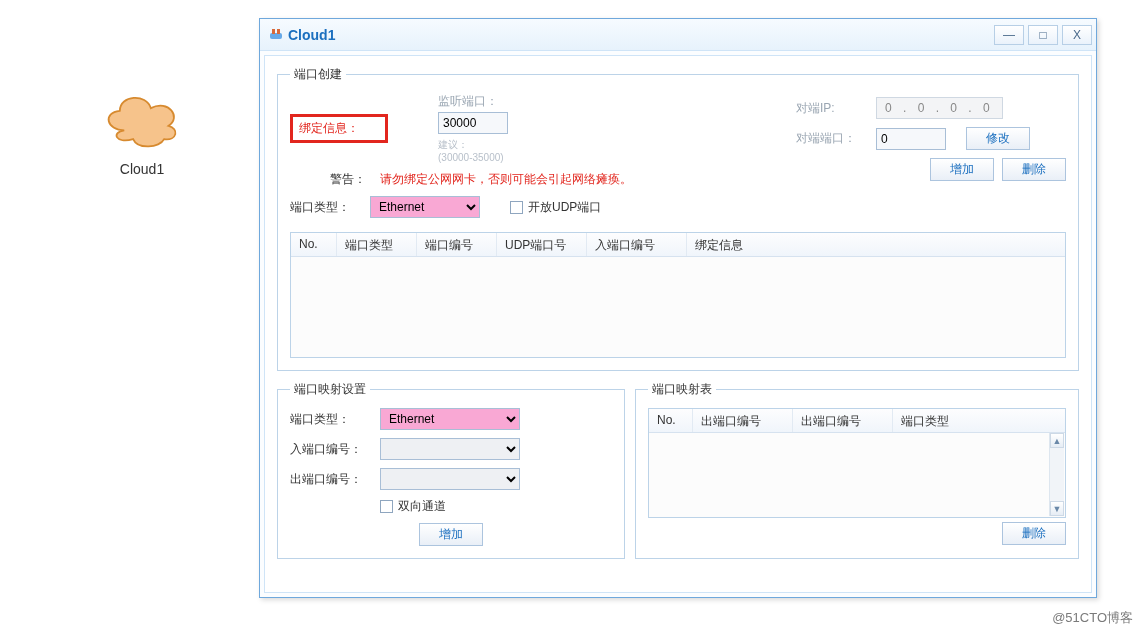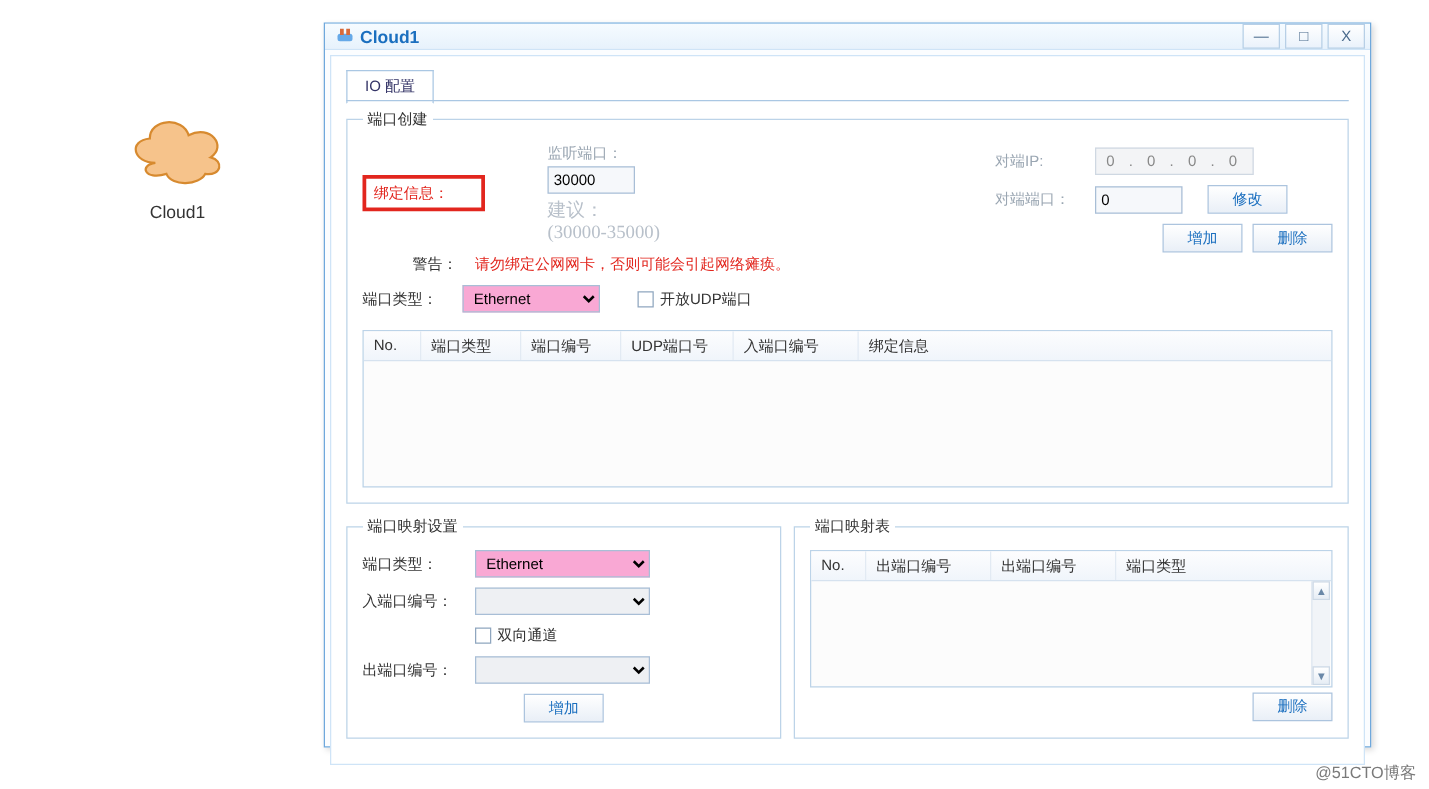--- a/index.html
+++ b/index.html
@@ -238,21 +238,21 @@
     right: 10px;
     bottom: 4px;
     color: #7a7a7a;
     font-size: 13px;
   }
   .rtl-just { display:flex; justify-content:flex-end; margin-top:4px; }
   .rtl-just .btn { margin-left: 8px; }
   .center-just { display:flex; justify-content:center; margin-top:6px; }
   .listen-port { display:flex; flex-direction:column; align-items:flex-start; margin-left: 50px; margin-right: 20px;}
   .listen-port .lp { color:#9aa6b2; margin-bottom:2px; }
-  .listen-port .lp2 { color:#b8c0ca; font-size:15px;font-family:Liberation Serif, serif; }
+  .listen-port .lp2 { color:#b8c0ca; font-size:10px; }
   .checkbox {
     width:13px; height:13px; border:1px solid #8fa6bf; background:#fff;
     display:inline-block; margin-right:5px; vertical-align:middle;
   }
 </style>
 </head>
 <body>
 
 <div class="cloud-wrap">
   <svg class="cloud-svg" viewBox="0 0 100 70">
@@ -268,24 +268,20 @@
       <rect x="4" y="2" width="3" height="5" fill="#d86a3a"></rect>
       <rect x="9" y="2" width="3" height="5" fill="#d86a3a"></rect>
     </svg>
     <span class="title">Cloud1</span>
     <div class="winbtn">—</div>
     <div class="winbtn">□</div>
     <div class="winbtn">X</div>
   </div>
 
   <div class="client">
-    <div class="tabstrip">
-      <div class="tab">IO 配置</div>
-      <div class="tab-border"></div>
-    </div>
 
     <fieldset>
       <legend>端口创建</legend>
 
       <div style="display:flex; align-items:flex-start;">
         <div style="flex:1; position:relative;">
           <div class="row">
             <span class="highlight-red">
               <label class="fl">绑定信息：</label>
             </span>
@@ -347,27 +343,27 @@
         <div class="row">
           <label class="fl" style="min-width:90px">端口类型：</label>
           <select class="sel" style="width:140px">
             <option>Ethernet</option>
           </select>
         </div>
         <div class="row">
           <label class="fl" style="min-width:90px">入端口编号：</label>
           <select class="sel" style="width:140px;background:#eef0f3"><option></option></select>
         </div>
+        <div class="row">
+          <label class="fl" style="min-width:90px">出端口编号：</label>
+          <select class="sel" style="width:140px;background:#eef0f3"><option></option></select>
+        </div>
         <div class="row" style="margin-left:90px">
           <span class="checkbox"></span>
           <span>双向通道</span>
-        </div>
-        <div class="row">
-          <label class="fl" style="min-width:90px">出端口编号：</label>
-          <select class="sel" style="width:140px;background:#eef0f3"><option></option></select>
         </div>
         <div class="center-just">
           <div class="btn">增加</div>
         </div>
       </fieldset>
 
       <fieldset class="rel">
         <legend>端口映射表</legend>
         <div class="tbl map-tbl rel">
           <div class="tbl-head">

